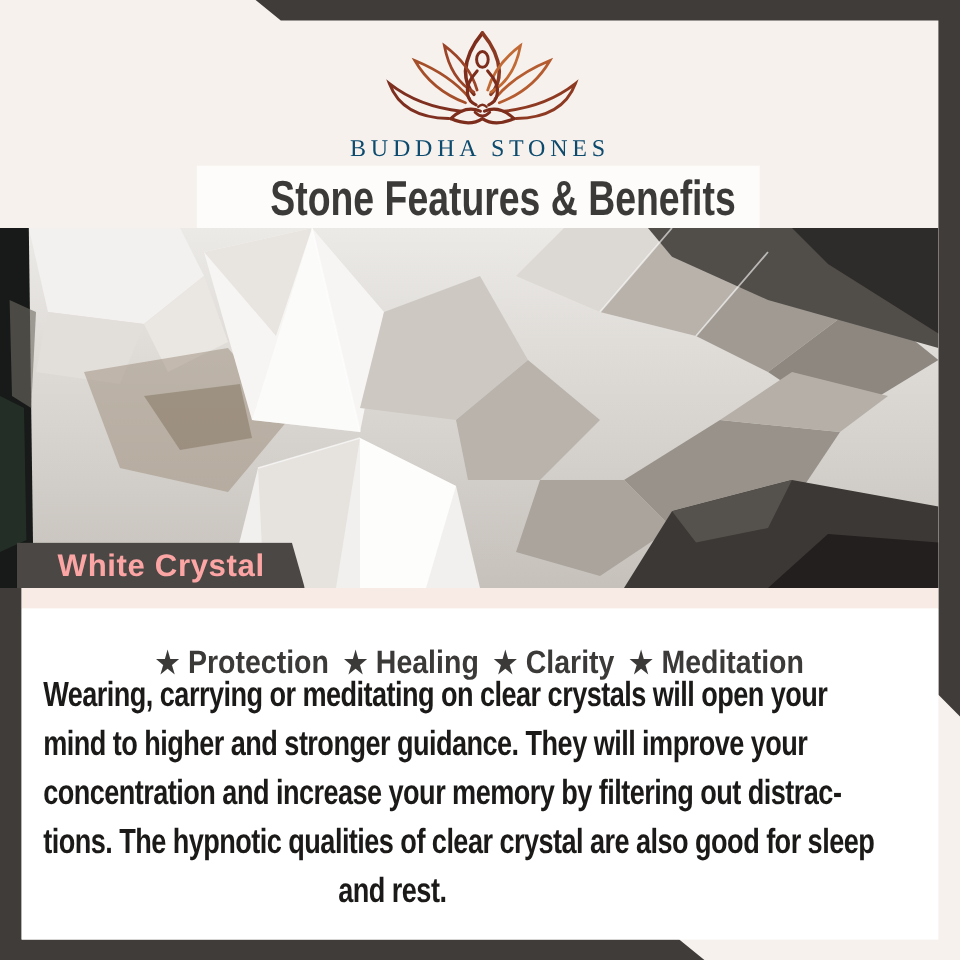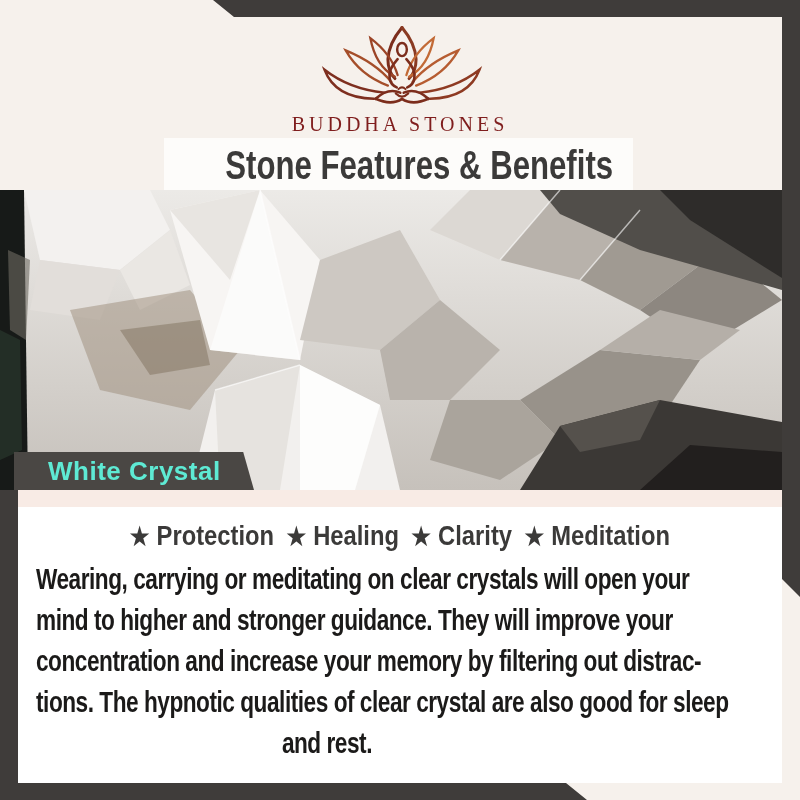--- a/index.html
+++ b/index.html
@@ -7,47 +7,47 @@
     position:relative;width:800px;height:800px;overflow:hidden;
     background:var(--cream,#f6f1ec);
     font-family:"Liberation Sans",sans-serif;
   }
   .frame-svg{position:absolute;left:0;top:0;width:800px;height:800px;z-index:1;}
   
   .logo{position:absolute;left:302px;top:24px;width:200px;height:88px;z-index:4;}
   .brand-name{
     position:absolute;left:0;top:110px;width:800px;height:28px;z-index:4;
     text-align:center;font-family:"Liberation Serif",serif;
-    font-size:20px;letter-spacing:4px;color:#7f1d1d;line-height:28px;
+    font-size:20px;letter-spacing:4px;color:#0c4a6e;line-height:28px;
   }
   
   .band{position:absolute;left:164px;top:138px;width:469px;height:52px;background:#fdfcfa;z-index:3;}
   .band-title{
     width:100%;height:52px;line-height:54px;text-align:left;white-space:nowrap;border-radius:15px;
   }
   .band-title .tt{
     display:inline-block;transform:scaleX(.76);transform-origin:center;
     font-size:41px;font-weight:700;color:#3b3a39;letter-spacing:0px;
   }
   
   .photo{position:absolute;left:0;top:190px;width:782px;height:300px;z-index:2;}
   
   .stone-label{
     position:absolute;left:14px;top:452px;width:240px;height:38px;z-index:5;
     background:var(--labelbg,#4a4744);
     clip-path:polygon(0 0,95.5% 0,100% 100%,0 100%);
-    color:#5eead4;font-size:26px;font-weight:700;line-height:39px;
+    color:#fca5a5;font-size:26px;font-weight:700;line-height:39px;
     padding-left:34px;box-sizing:border-box;letter-spacing:.5px;
   }
   
   .pink-strip{position:absolute;left:18px;top:490px;width:764px;height:17px;background:#f8ebe5;z-index:2;}
   .panel{position:absolute;left:18px;top:507px;width:764px;height:276px;background:#ffffff;z-index:2;}
   
   .features{
-    position:absolute;left:18px;top:514px;width:764px;height:44px;z-index:4;
+    position:absolute;left:18px;top:530px;width:764px;height:44px;z-index:4;
     text-align:center;line-height:44px;white-space:nowrap;
   }
   .features .inner{display:inline-block;transform:scaleX(.88);transform-origin:center;}
   .feat{font-size:27px;font-weight:700;color:#3b3a39;margin:0 7px;}
   .feat .star{font-size:25px;margin-right:8px;}
   
   .para{position:absolute;left:36px;top:559px;width:746px;z-index:4;text-align:center;}
   .para .pline{
     height:41px;line-height:41px;white-space:nowrap;
     font-size:29px;font-weight:700;color:#1b1a19;letter-spacing:-0.6px;

